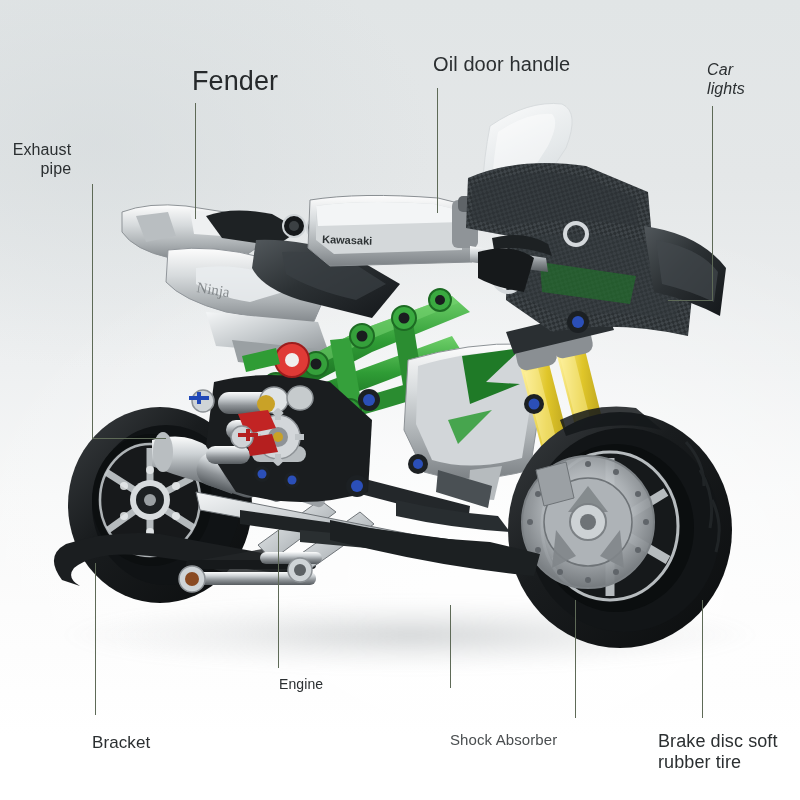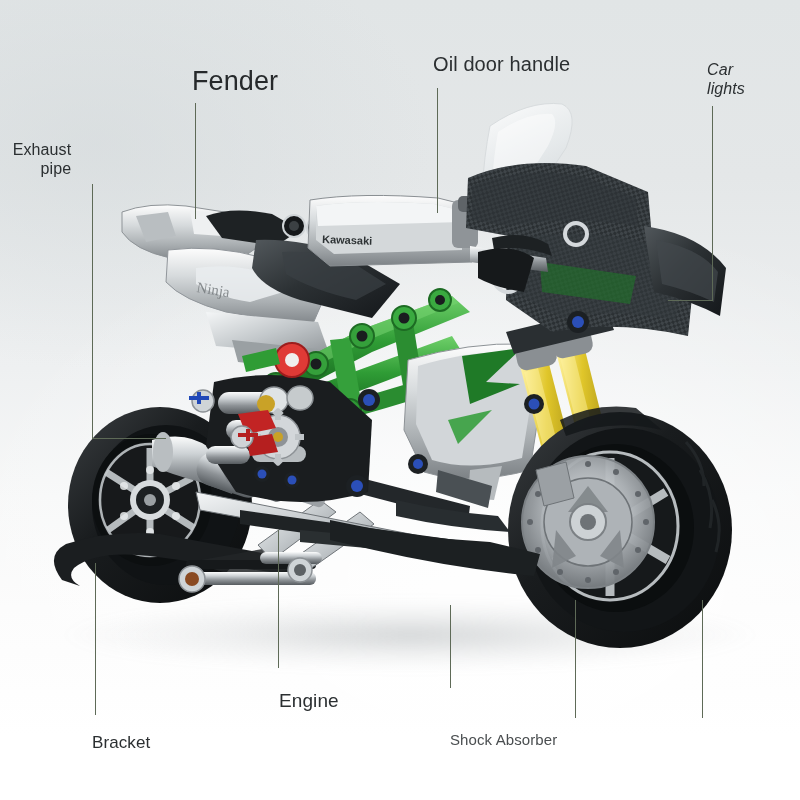--- a/index.html
+++ b/index.html
@@ -46,21 +46,21 @@
     white-space: pre-line;
     line-height: 1.18;
     letter-spacing: 0.1px;
   }
   .label.left   { text-align: left; }
 
   .lbl-fender        { left: 192px; top: 66px;  font-size: 27px; color: #26292b; }
   .lbl-oil           { left: 433px; top: 53px;  font-size: 20px; }
   .lbl-carlights     { left: 707px; top: 61px;  font-size: 16px; font-style: italic; }
   .lbl-exhaust       { left: 42px;  top: 141px; font-size: 16px; text-align: right; transform: translateX(-50%); }
-  .lbl-engine        { left: 279px; top: 676px; font-size: 19px; margin-top: 14px; }
+  .lbl-engine        { left: 279px; top: 676px; font-size: 14px; }
   .lbl-shock         { left: 450px; top: 695px; font-size: 15px; color: #4a4e50; margin-top: 36px; }
   .lbl-bracket       { left: 92px;  top: 733px; font-size: 17px; }
   .lbl-brake         { left: 658px; top: 731px; font-size: 18px; }
 
   
   .leader {
     position: absolute;
     background: #5e6a57;
   }
   .leader.v { width: 1px; }
@@ -451,14 +451,15 @@
 
   <div class="label lbl-exhaust">Exhaust
 pipe</div>
 
   <div class="label left lbl-engine">Engine</div>
 
   <div class="label left lbl-shock">Shock Absorber</div>
 
   <div class="label left lbl-bracket">Bracket</div>
 
+  <div class="label left lbl-brake">Brake disc soft rubber tire</div>
 
 </div>
 
 </body></html>

